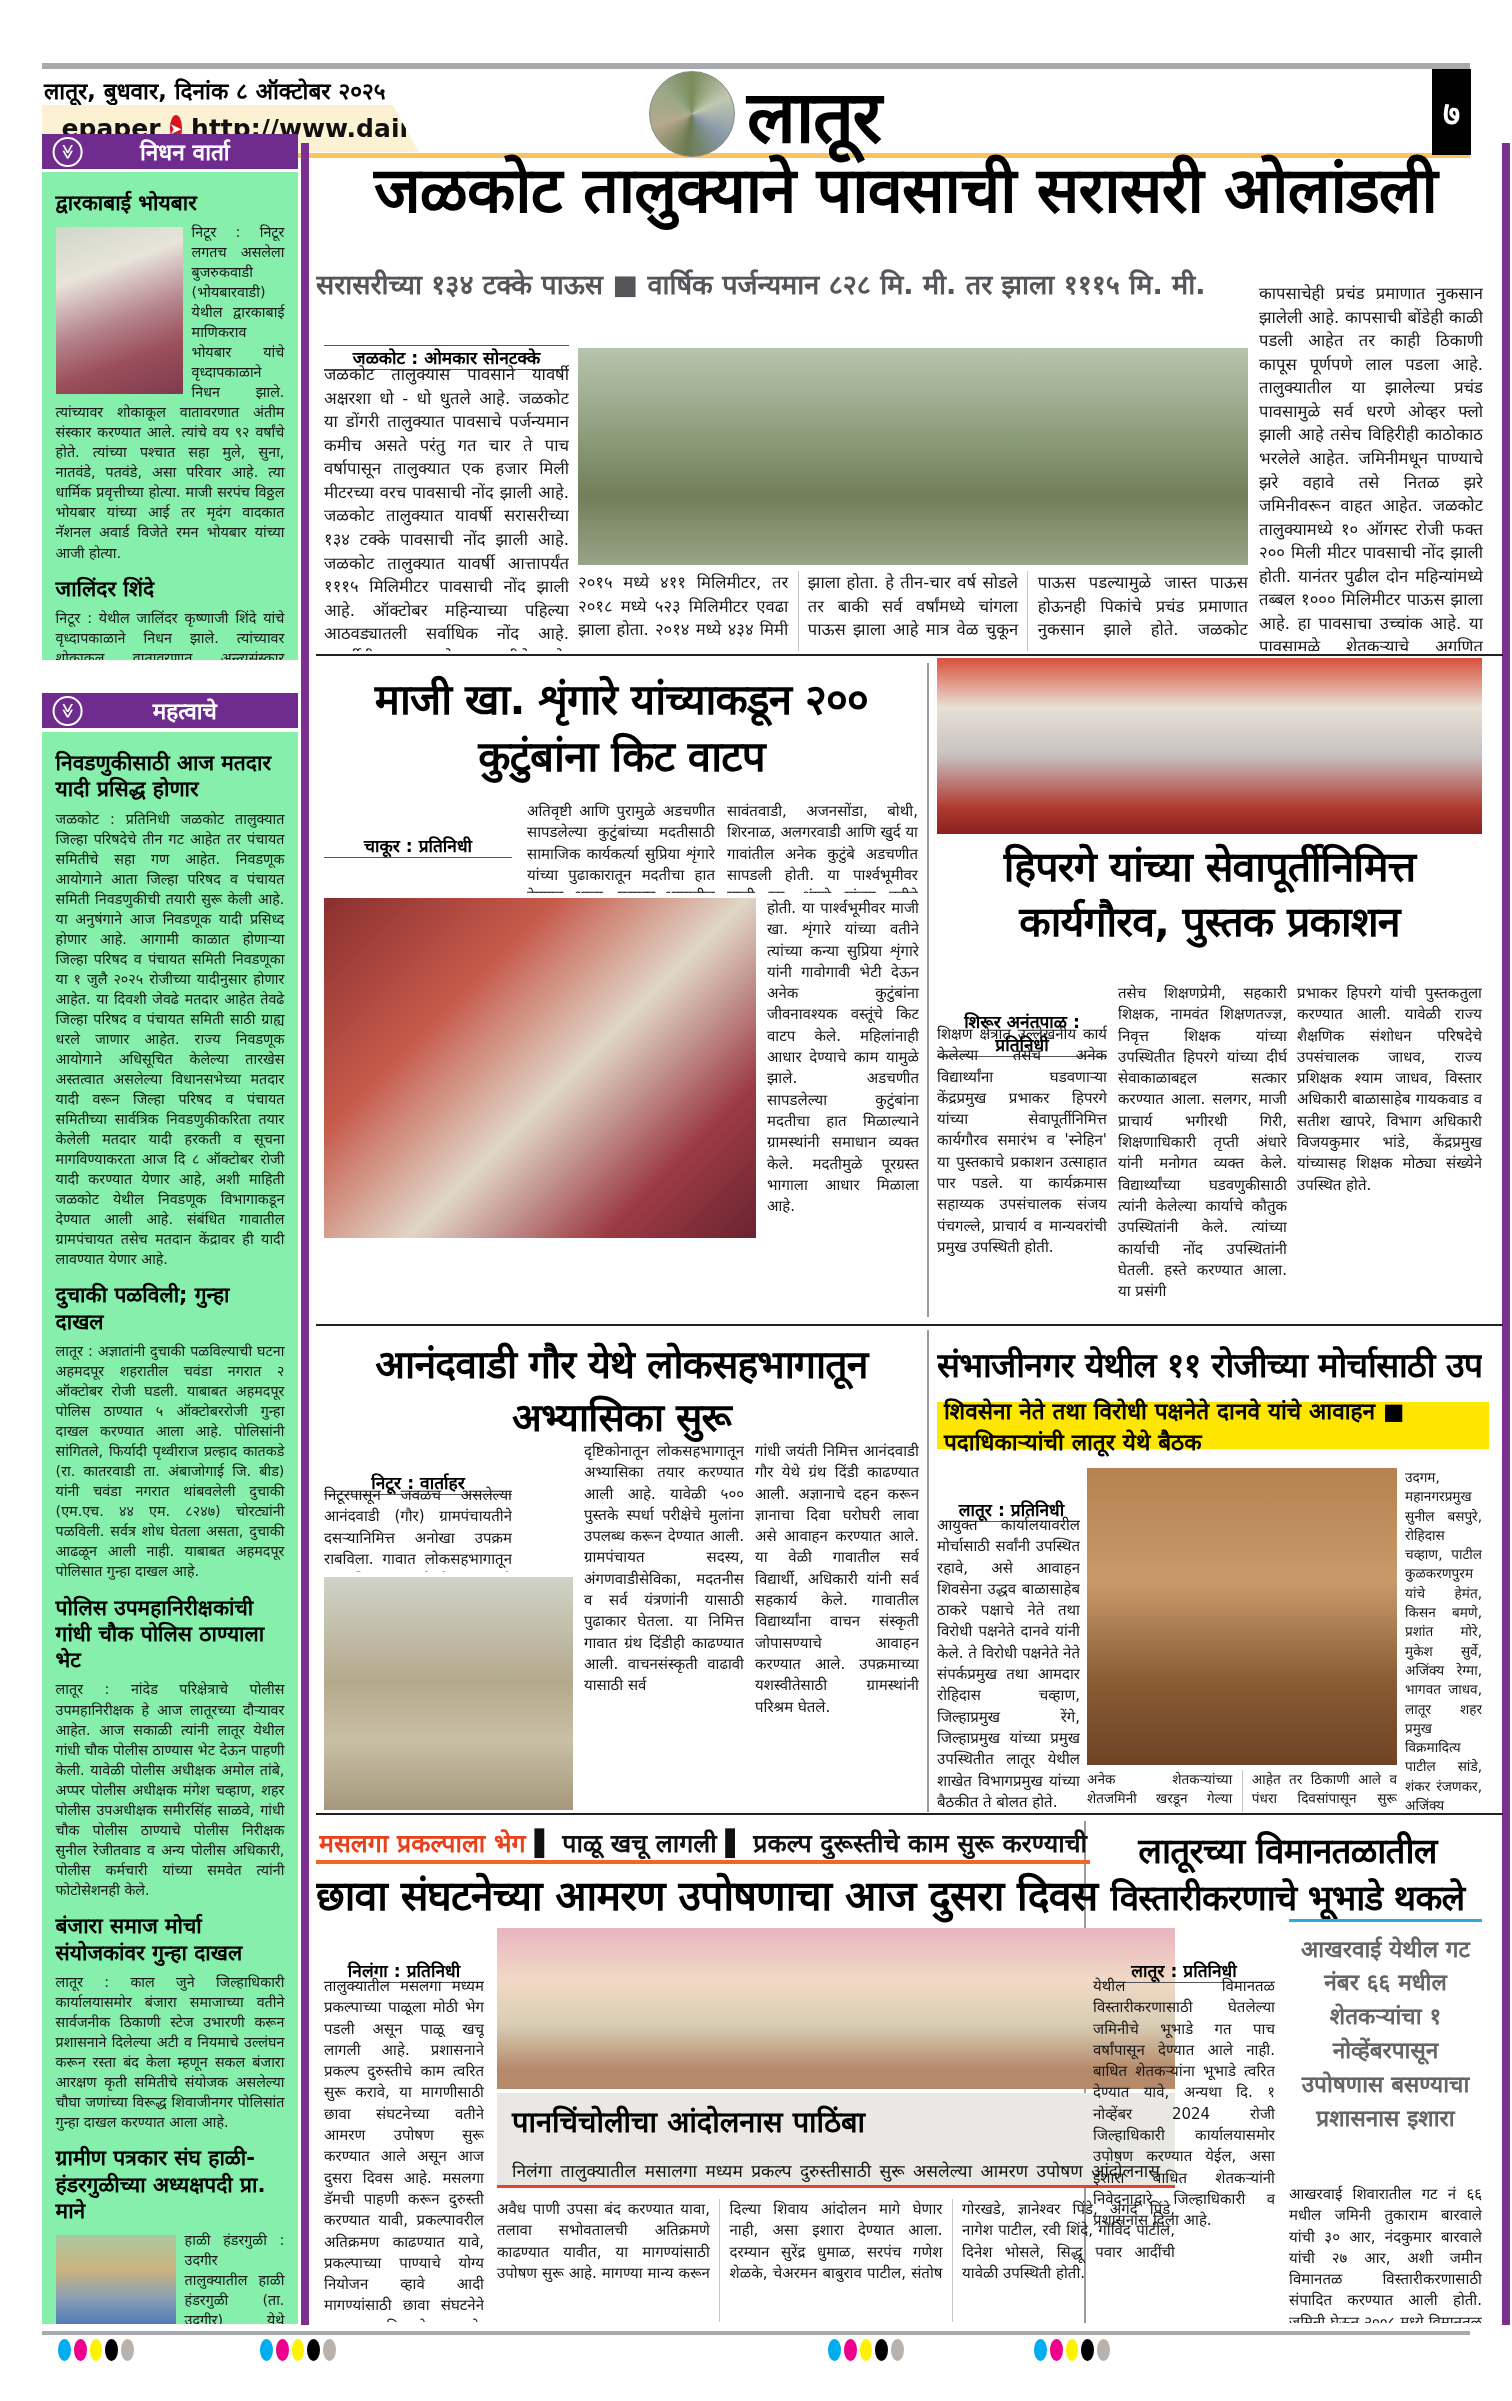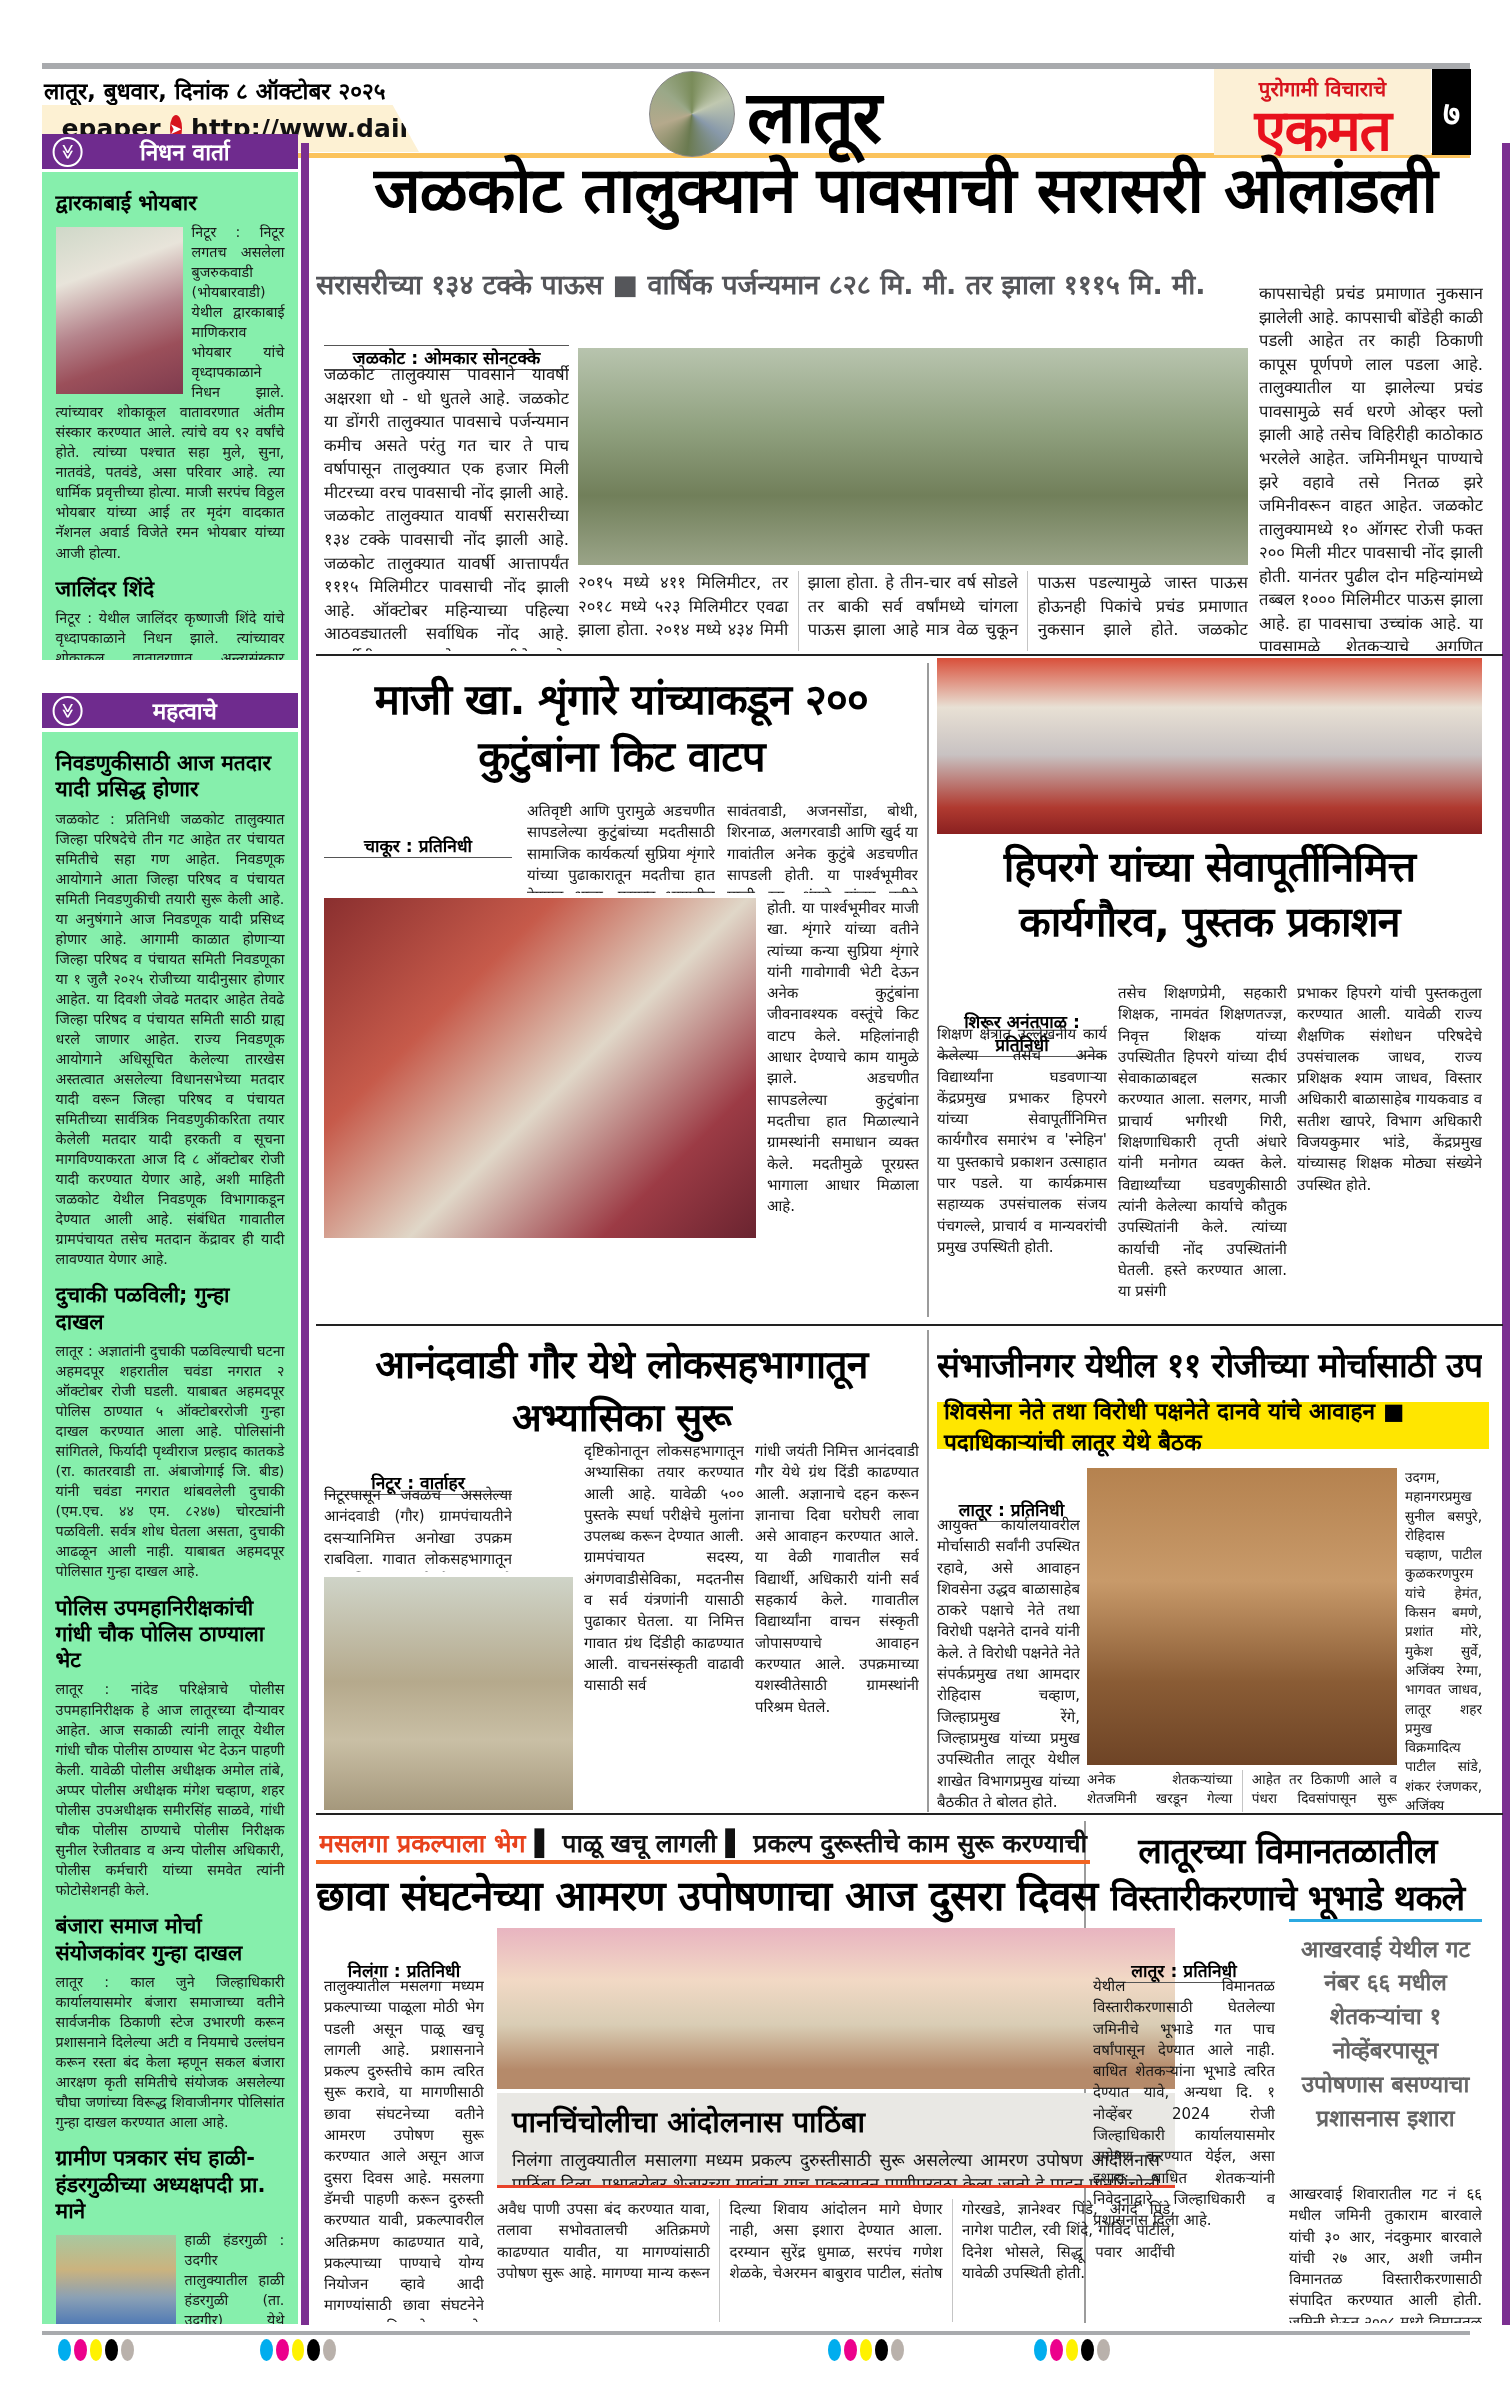--- a/index.html
+++ b/index.html
@@ -58,21 +58,21 @@
   .cols2{column-count:2;column-gap:19.6px;column-rule:0.8px solid #c5c5c5;}
   .cols3{column-count:3;column-gap:19.6px;column-rule:0.8px solid #c5c5c5;}
   .yellow-strip{background:#ffe600;display:flex;align-items:center;justify-content:center;
                 font-size:22.6px;font-weight:800;color:#000;}
   .kicker .red{color:#e8421c;font-weight:800;}
   .kicker .blk{color:#111;font-weight:800;}
   .kicker{font-size:25px;white-space:nowrap;overflow:hidden;}
   .orange-underline{background:#f26522;}
   .gray-box{background:#e9e8e4;border-bottom:3px solid #e8432a;box-sizing:border-box;
             padding:7.5px 15px;overflow:hidden;}
-  .gray-box .gb-title{font-size:29px;font-weight:800;color:#000;margin-bottom:8px;}
+  .gray-box .gb-title{font-size:29px;font-weight:800;color:#000;margin-bottom:19px;}
   .gray-box .gb-body{font-size:17.3px;line-height:1.4;text-align:justify;}
   .blurb{font-size:22.6px;font-weight:800;color:#666;text-align:center;line-height:1.5;
          border-top:3px solid #2ba9e1;padding-top:10.5px;overflow:hidden;}
   .dots{display:flex;gap:3px;}
   .dot{width:12.8px;height:22px;border-radius:50%;}
   .d1{background:#00adee}.d2{background:#ec008c}.d3{background:#fff200}.d4{background:#000}.d5{background:#b9b1ab}
   .bottom-rule{background:#a8aaad;}
   .nowrap{white-space:nowrap;overflow:hidden;}
 </style>
 </head>
@@ -83,24 +83,20 @@
   <div class="abs top-rule" style="left:42px;top:63px;width:1428px;height:6px;"></div>
   <div class="abs dateline" style="left:44px;top:75px;">लातूर, बुधवार, दिनांक ८ ऑक्टोबर २०२५</div>
   <div class="abs epaper-band" style="left:42px;top:105px;width:377px;height:47px;">
     <span class="lbl">epaper</span>
     <span class="epaper-icon">➤</span>
     <a class="epaper-url" href="#">http://www.dainikekmat.com</a>
   </div>
   <div class="abs orange-line" style="left:42px;top:153px;width:1428px;height:4.5px;"></div>
   <div class="abs logo-circle" style="left:649px;top:71px;width:84px;height:84px;"></div>
   <div class="abs masthead-title" style="left:747px;top:65px;">लातूर</div>
-  <div class="abs tagline-box" style="left:1214px;top:69px;width:217px;height:86px;">
-    <div class="tagline">पुरोगामी विचाराचे</div>
-    <div class="brand">एकमत</div>
-  </div>
   <div class="abs pageno-box" style="left:1432px;top:69px;width:39px;height:86px;">७</div>
 
   <div class="abs purple-v" style="left:301px;top:143px;width:7.5px;height:2182px;"></div>
   <div class="abs purple-v" style="left:1502px;top:143px;width:7.5px;height:2182px;"></div>
 
   <div class="abs sb-bar" style="left:42px;top:134px;width:256px;height:35px;">
     <span class="chev-icon">≫</span>
     <span class="ttl">निधन वार्ता</span>
   </div>
   <div class="abs sb-block" style="left:42px;top:172px;width:256px;height:488px;">

